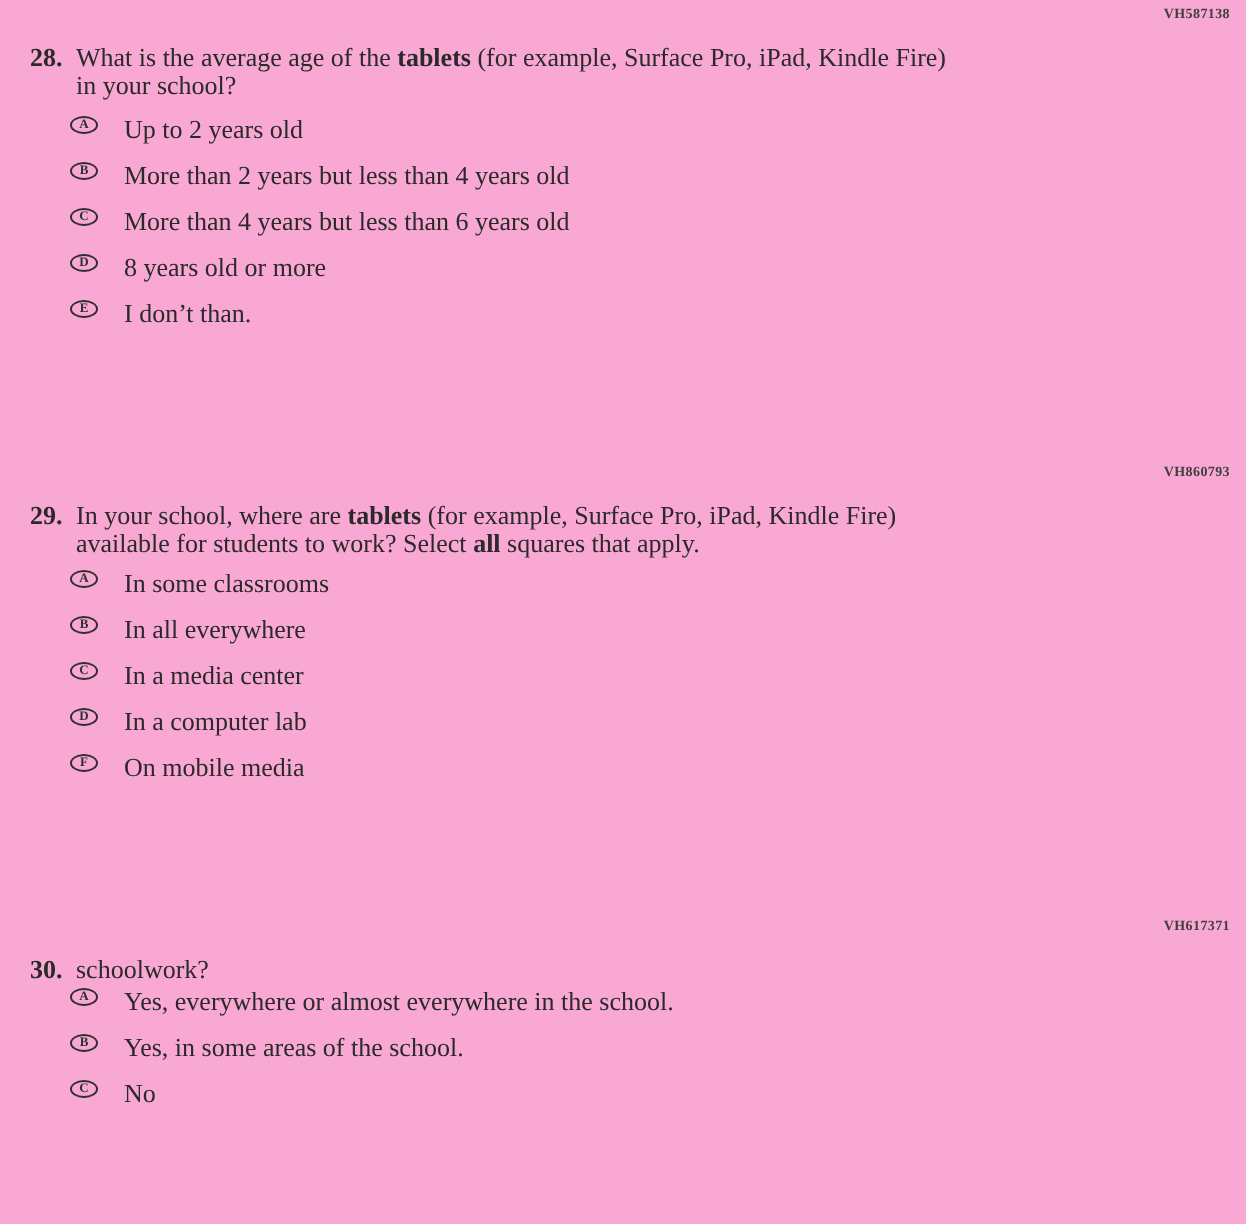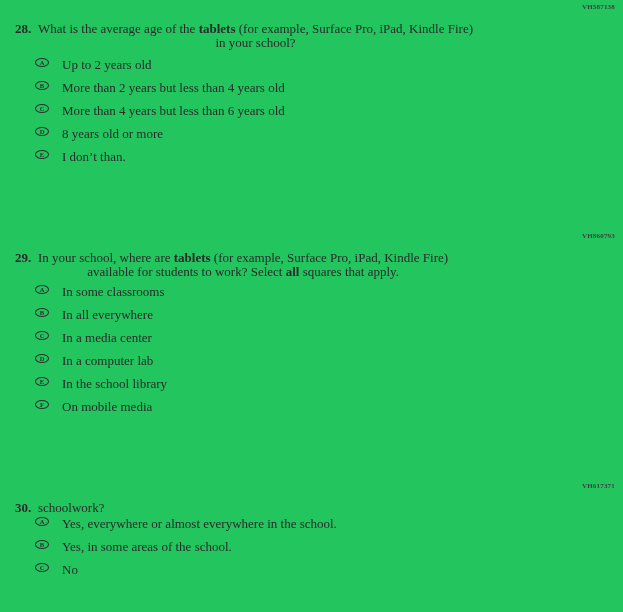--- a/index.html
+++ b/index.html
@@ -1,21 +1,21 @@
 <!DOCTYPE html>
 <html><head>
 <meta charset="utf-8">
 <style>
   * { margin: 0; padding: 0; box-sizing: border-box; }
   html, body { background: #ffffff; }
   .page {
     position: relative;
     width: 623px;
     height: 612px;
-    background: #22c55e;
+    background: #f9a8d4;
     font-family: "Liberation Serif", "DejaVu Serif", serif;
     color: #2a2a2a;
     padding-left: 15px;
     overflow: hidden;
   }
   .question-section { }
   .item-code {
     text-align: right;
     padding-right: 8px;
     font-size: 7px;
@@ -36,21 +36,20 @@
     flex: 0 0 23px;
     width: 23px;
     font-weight: bold;
     font-size: 13px;
     line-height: 14px;
   }
   .q-text {
     font-size: 13px;
     line-height: 14px;
     max-width: 540px;
-    text-align: center;
   }
   .q-line { white-space: nowrap; }
   .q-line b { font-weight: bold; }
   .options { margin-left: 20px; }
   .sec-1 .options { margin-top: 8px; }
   .sec-2 .options { margin-top: 6px; }
   .sec-3 .options { margin-top: 2px; }
   .option {
     height: 23px;
     display: flex;
@@ -163,26 +162,20 @@
     <span class="option-label">In a media center</span>
   </div>
 
   <div class="option">
     <span class="oval">
               <span class="oval-letter">D</span>
             </span>
     <span class="option-label">In a computer lab</span>
   </div>
 
-  <div class="option">
-    <span class="oval">
-              <span class="oval-letter">E</span>
-            </span>
-    <span class="option-label">In the school library</span>
-  </div>
 
   <div class="option">
     <span class="oval">
               <span class="oval-letter">F</span>
             </span>
     <span class="option-label">On mobile media</span>
   </div>
 </div>
   </section>
 

